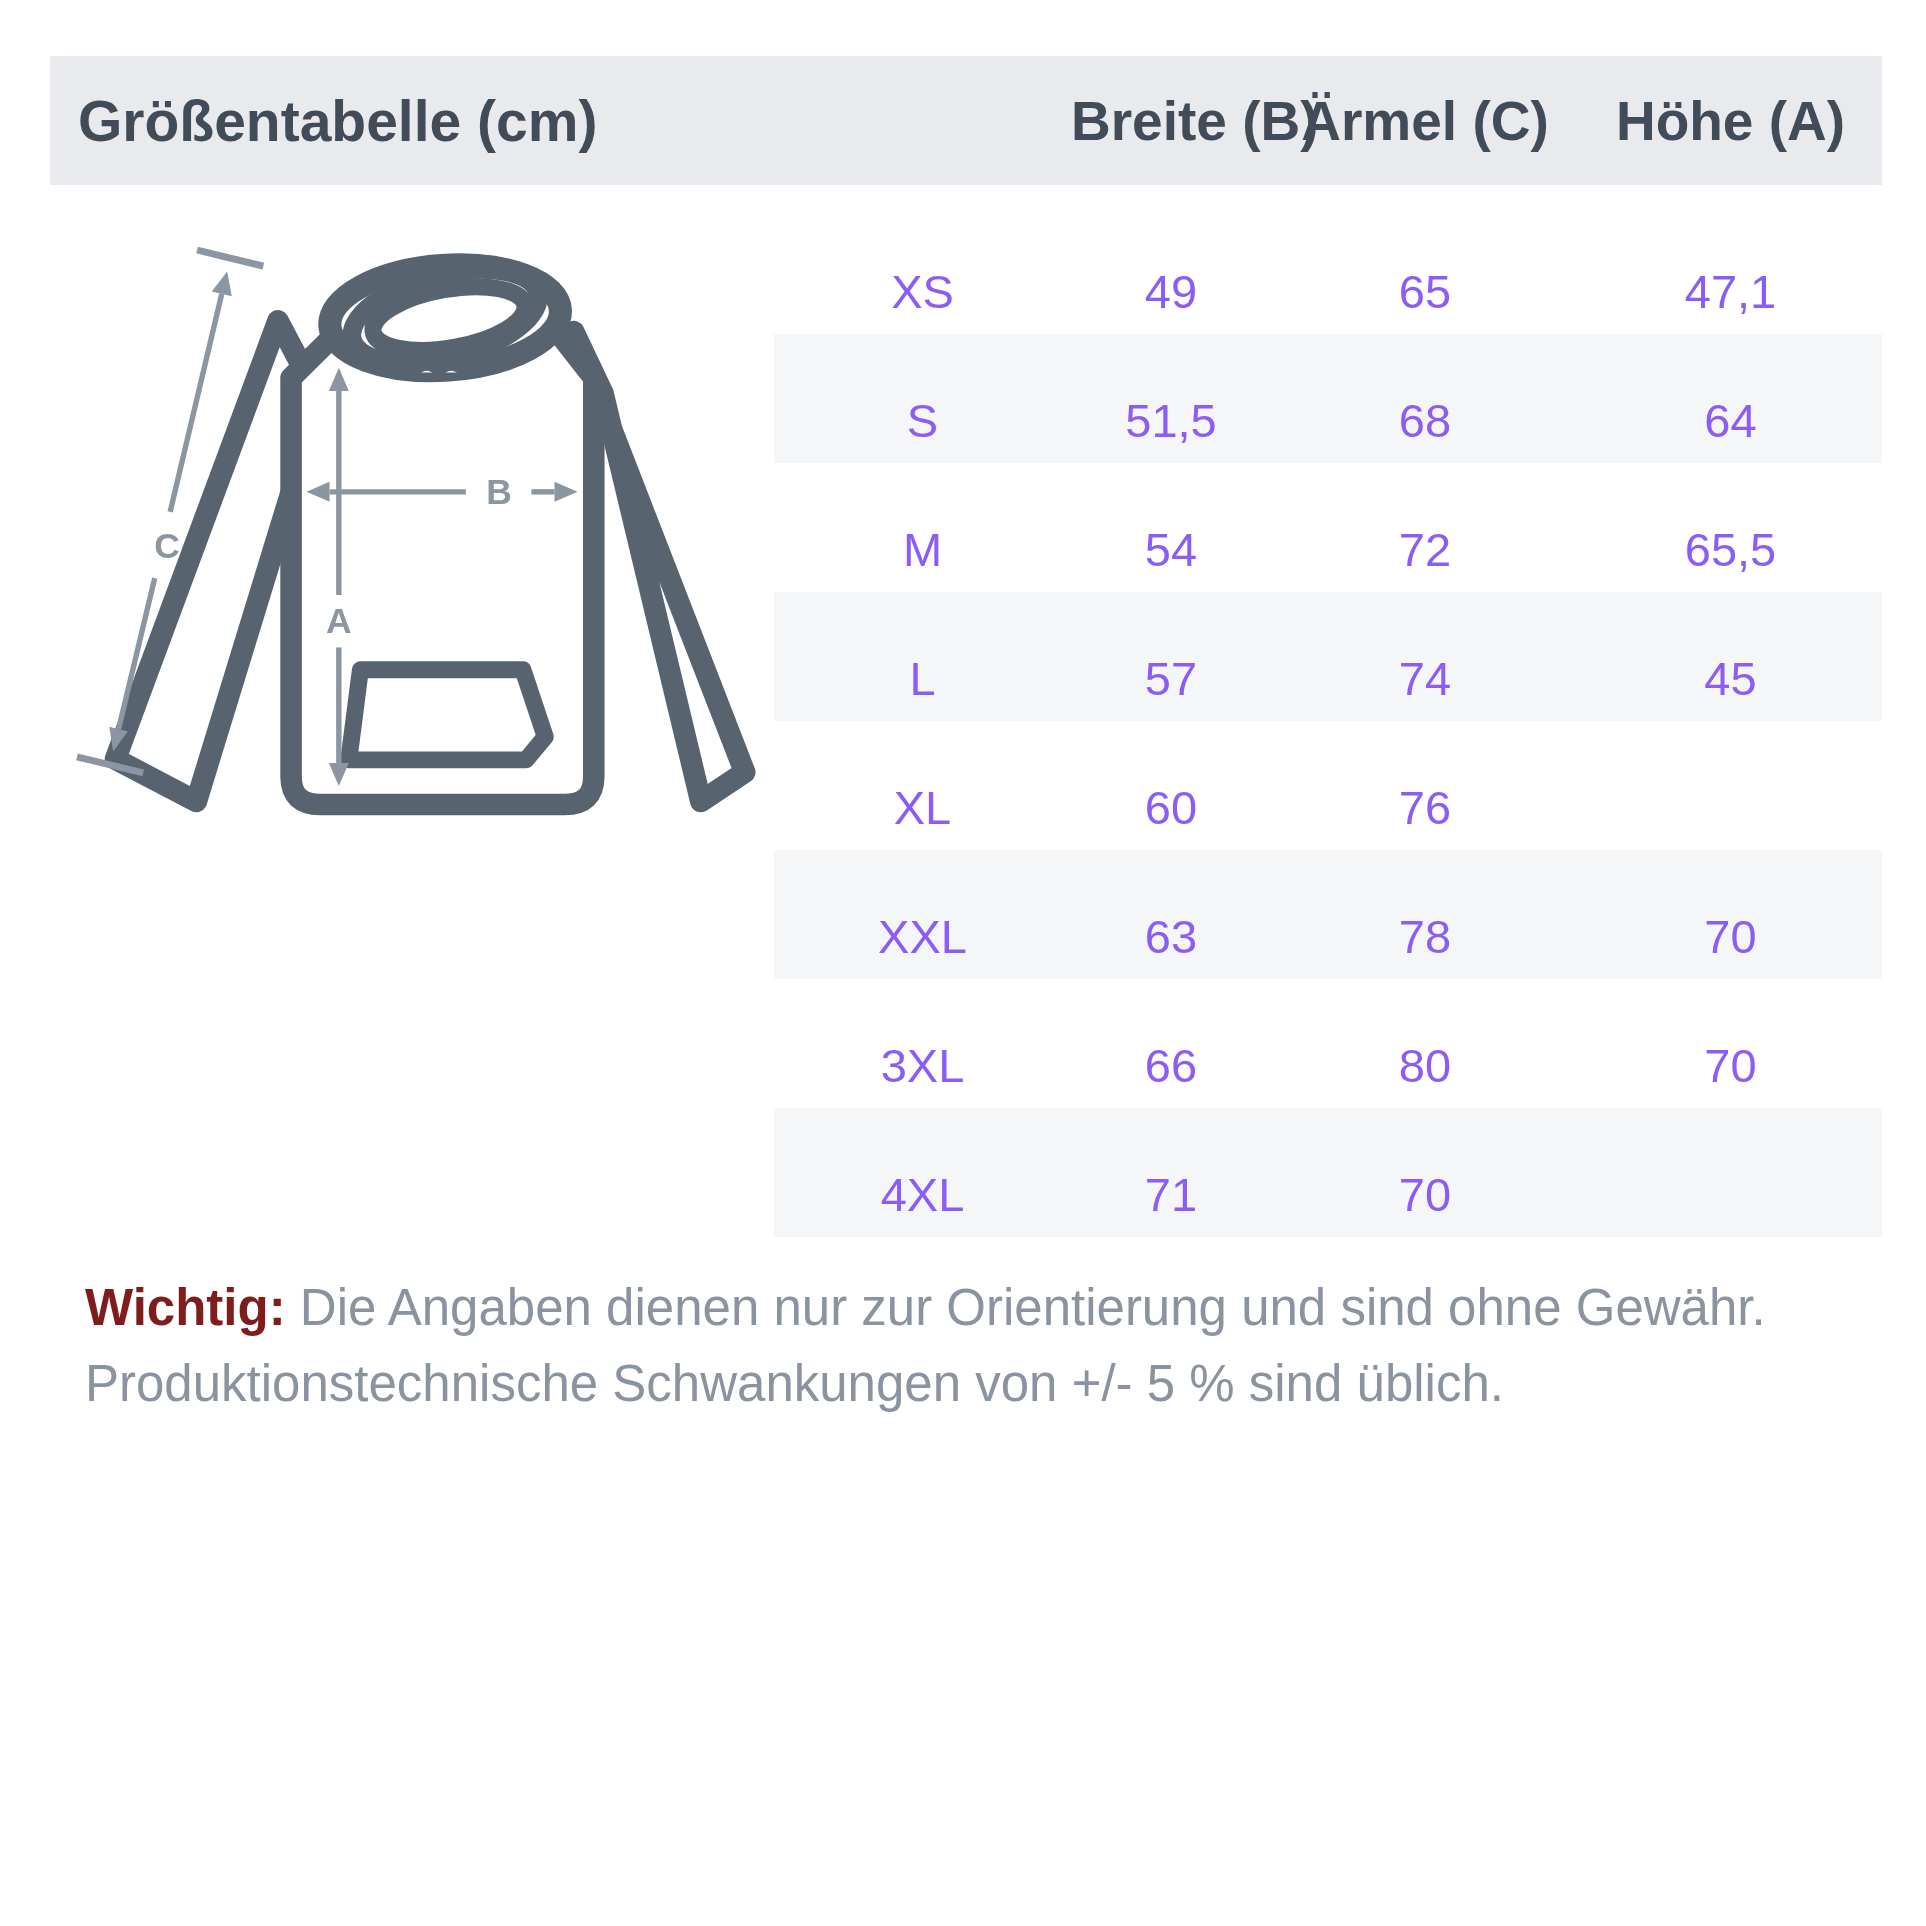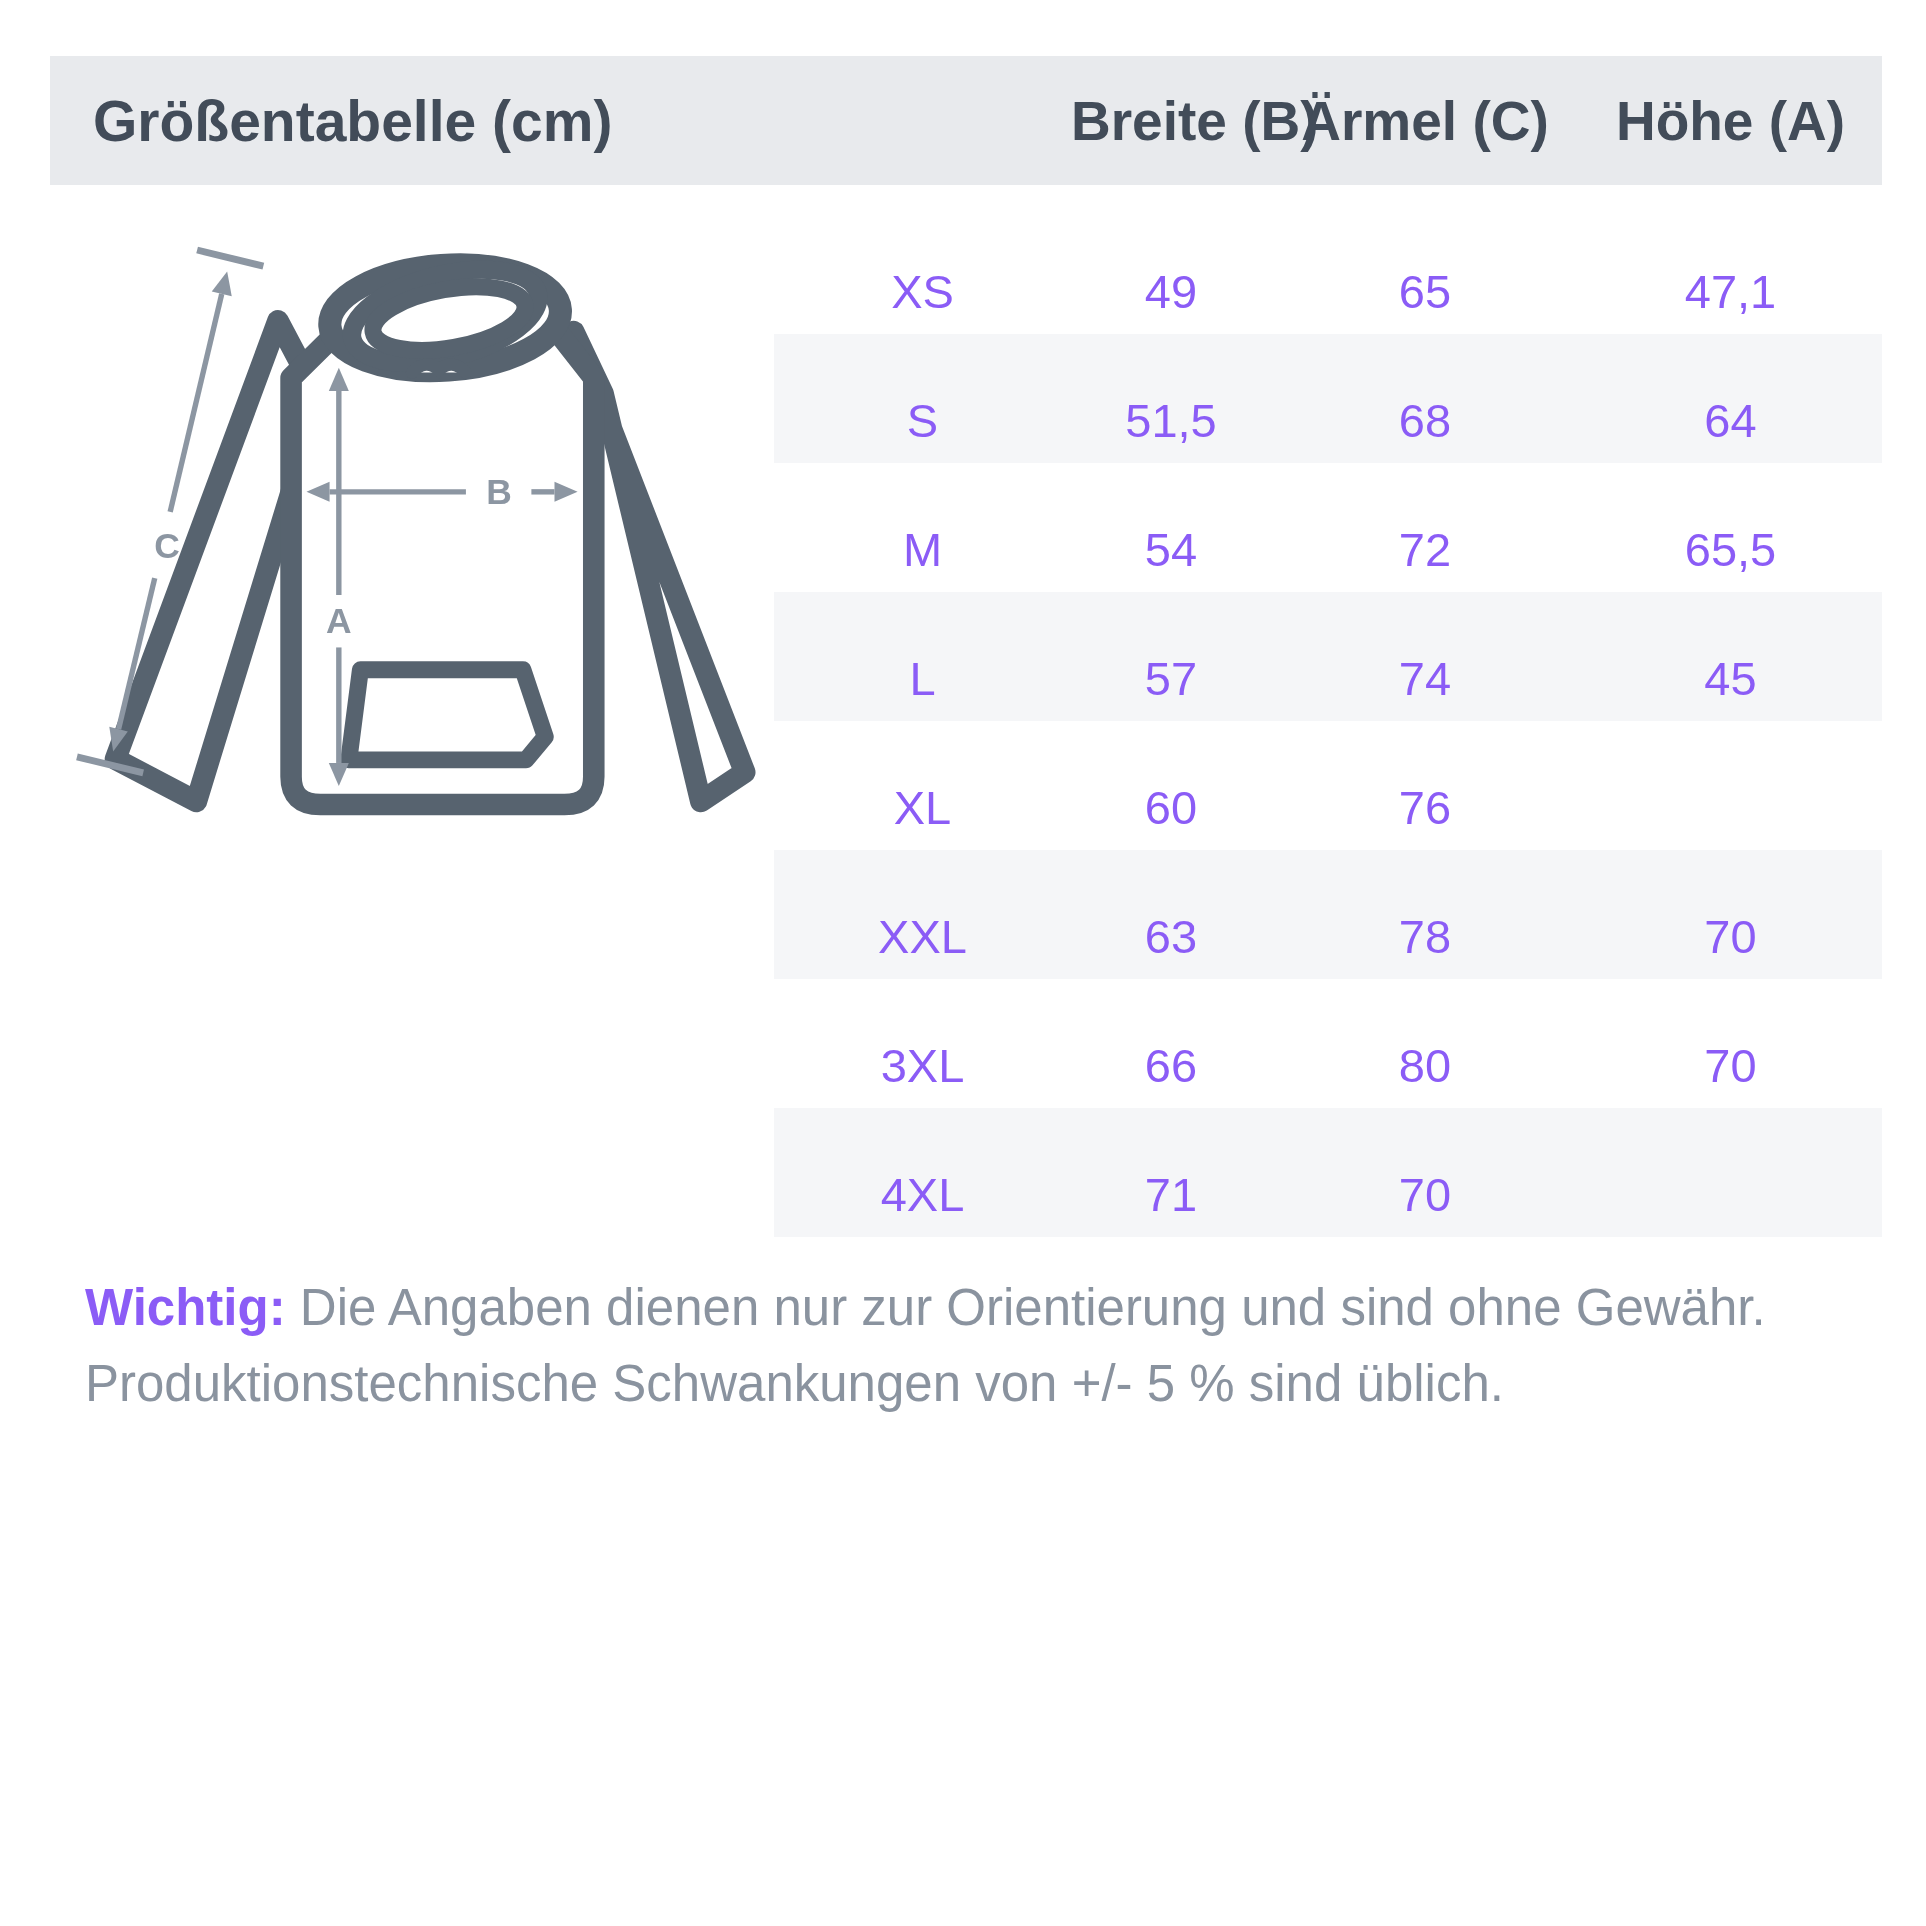--- a/index.html
+++ b/index.html
@@ -13,21 +13,21 @@
   
   .header-band{
     position:absolute;left:50px;top:56px;width:1832px;height:129px;
     background:#e8eaed;
     display:grid;
     grid-template-columns:724px 297px 200px 308px 303px;
     align-items:center;
   }
   .title{
     font-size:57px;font-weight:bold;color:#424c59;
-    padding-left:43px;white-space:nowrap;
+    padding-left:28px;white-space:nowrap;
   }
   .col-head{
     font-size:55px;font-weight:bold;color:#424c59;
     text-align:center;white-space:nowrap;
   }
   
   .rows{
     position:absolute;left:774px;top:205px;width:1108px;
   }
   .row{
@@ -42,21 +42,21 @@
   
   .figure{
     position:absolute;left:50px;top:185px;width:724px;height:663px;
   }
   .figure svg{display:block;width:100%;height:100%;}
   
   .footnote{
     position:absolute;left:85px;top:1270px;width:1795px;
     font-size:51px;line-height:76px;color:#8a939f;
   }
-  .footnote .strong{font-weight:bold;color:#8b5cf6;}
+  .footnote .strong{font-weight:bold;color:#7f1d1d;}
 </style>
 </head>
 <body>
 
 <div class="canvas">
 
   <div class="header-band">
     <div class="title">Größentabelle (cm)</div>
     <div></div>
     <div class="col-head">Breite (B)</div>

